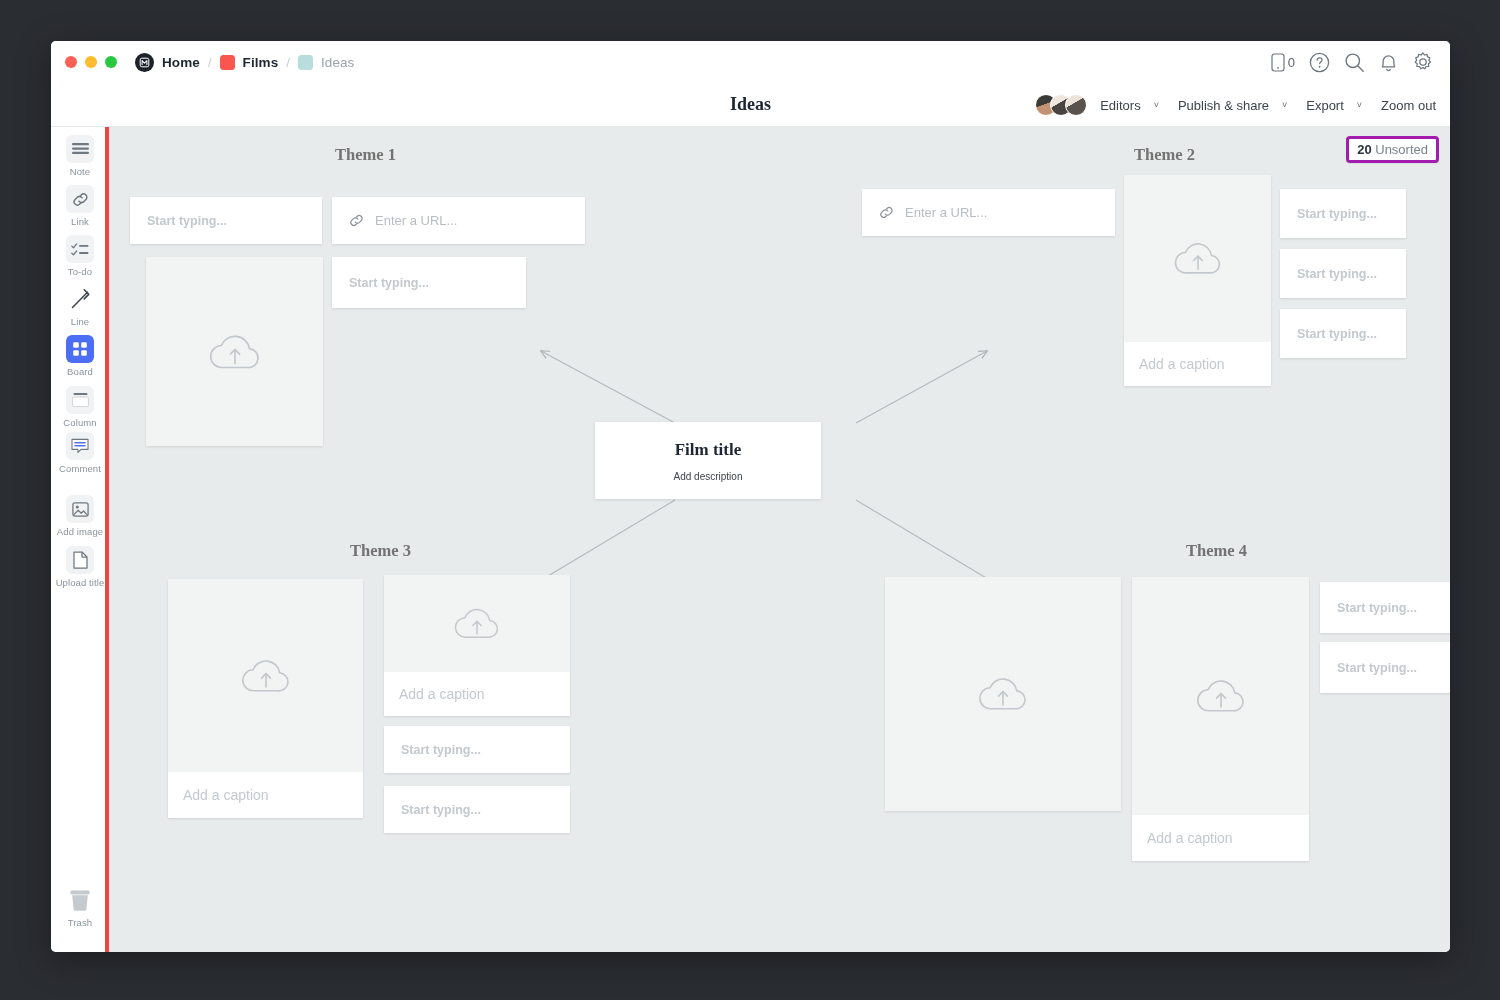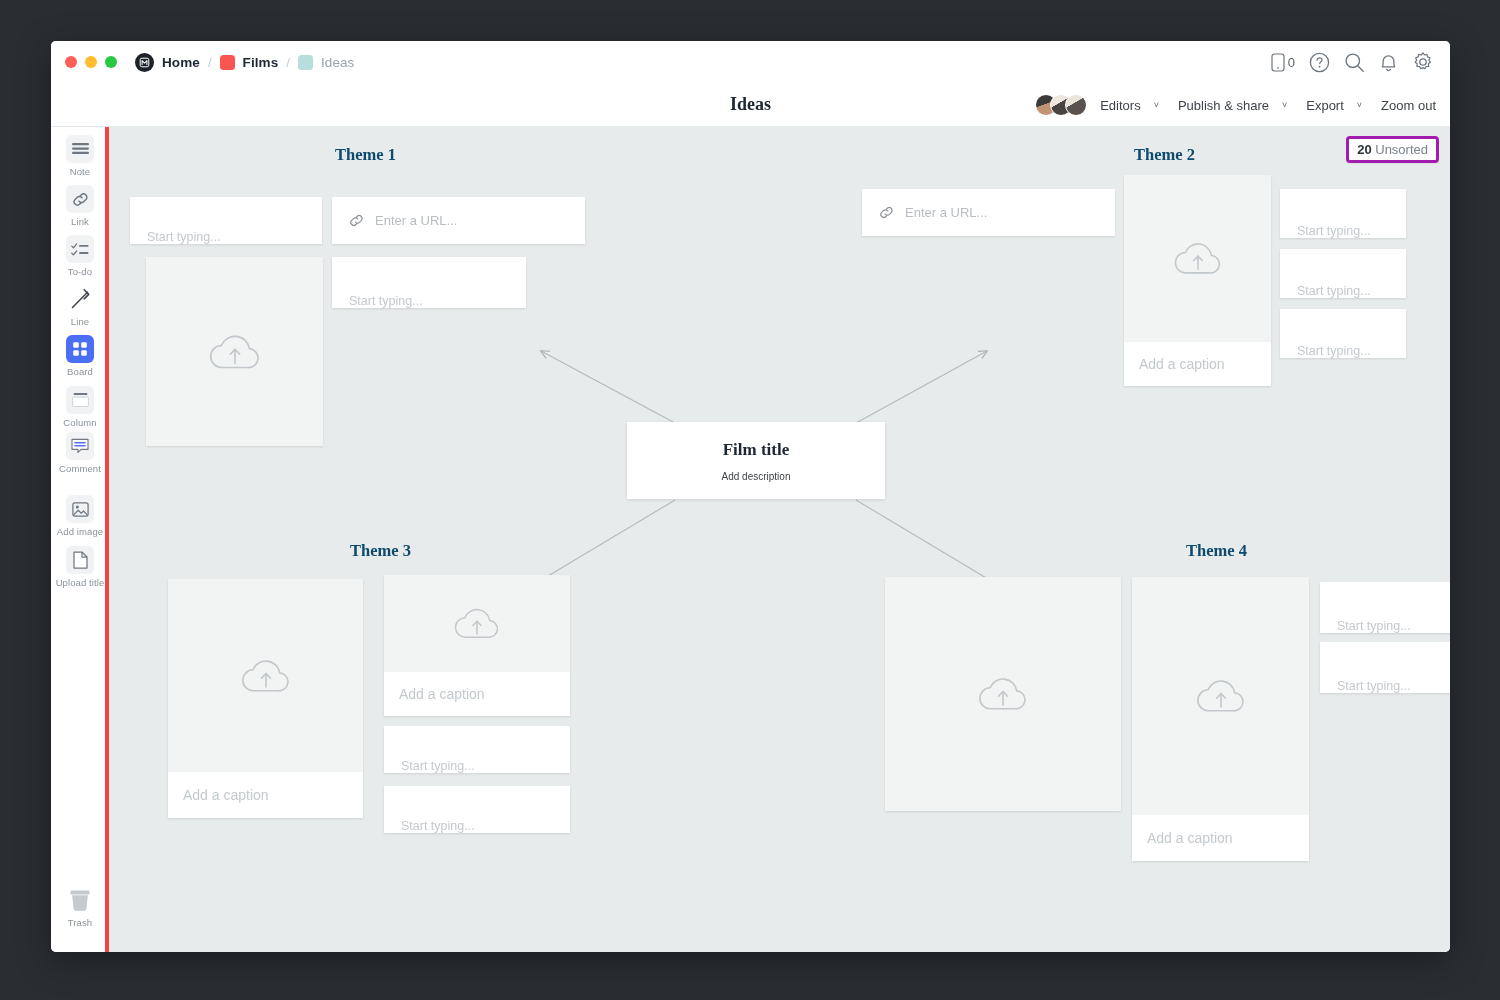--- a/index.html
+++ b/index.html
@@ -78,25 +78,25 @@
   }
   .tool .glyph.plain { background: transparent; }
   .tool .glyph.active { background: #4b6ef5; color: #fff; }
   .tool .lbl { font-size: 9.5px; color: #8b939b; letter-spacing: .1px; }
 
   
   .canvas { flex: 1; background: #e8ebeb; position: relative; overflow: hidden; }
 
   .theme-title {
     position: absolute; font-family: "Liberation Serif", serif;
-    font-weight: bold; font-size: 16.5px; color: #0c4a6e; white-space: nowrap; text-align: right;
+    font-weight: bold; font-size: 16.5px; color: #737373; white-space: nowrap; text-align: right;
   }
 
   .card { position: absolute; background: #fff; box-shadow: 0 1px 2px rgba(38,50,56,.12); }
-  .note { display: flex; align-items: flex-end; padding: 0 17px; }
+  .note { display: flex; align-items: center; padding: 0 17px; font-weight: bold; }
   .note .ph { font-size: 12.5px; color: #c3c9cd; }
   .linkcard { display: flex; align-items: center; gap: 11px; padding: 0 17px; }
   .linkcard .ph { font-size: 13px; color: #b7bdc2; }
 
   .imgcard { position: absolute; box-shadow: 0 1px 2px rgba(38,50,56,.12); background: #fff; }
   .imgbox { background: #f2f4f4; display: flex; align-items: center; justify-content: center; }
   .cap { background: #fff; display: flex; align-items: center; padding: 0 15px; }
   .cap span { font-size: 14px; color: #c3c9cd; }
 
   .center-card {
@@ -461,20 +461,20 @@
         </div>
       </div>
 
       <div class="card note" style="left:1211px; top:455px; width:160px; height:51px">
         <span class="ph">Start typing...</span>
       </div>
       <div class="card note" style="left:1211px; top:515px; width:160px; height:51px">
         <span class="ph">Start typing...</span>
       </div>
 
-      <div class="center-card" style="left:518px; top:295px; width:258px; height:77px">
+      <div class="center-card" style="left:486px; top:295px; width:226px; height:77px">
         <div class="t">Film title</div>
         <div class="d">Add description</div>
       </div>
 
     </div>
   </div>
 </div>
 
 </body></html>

